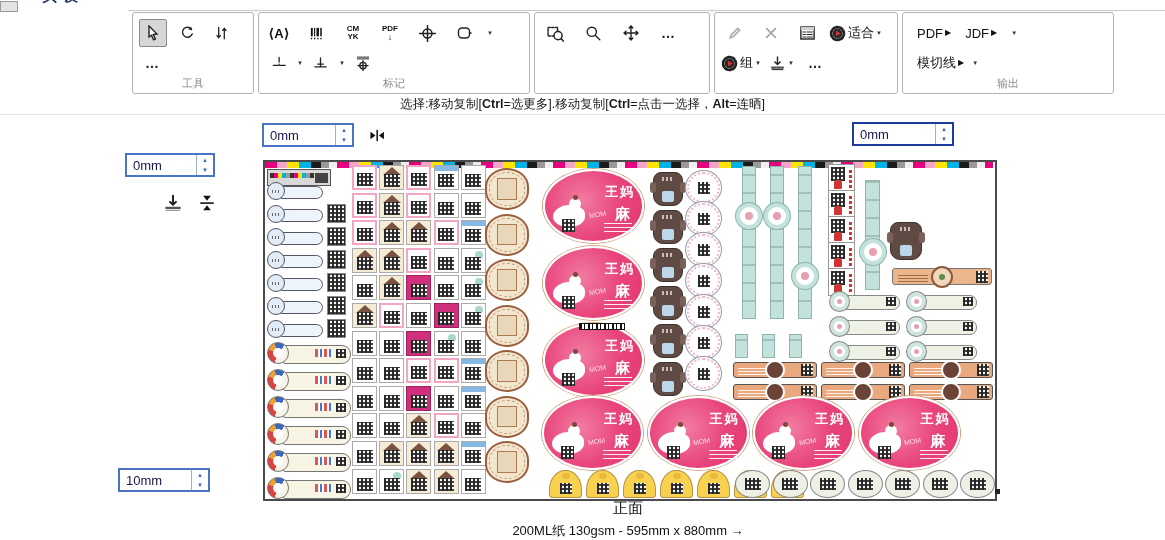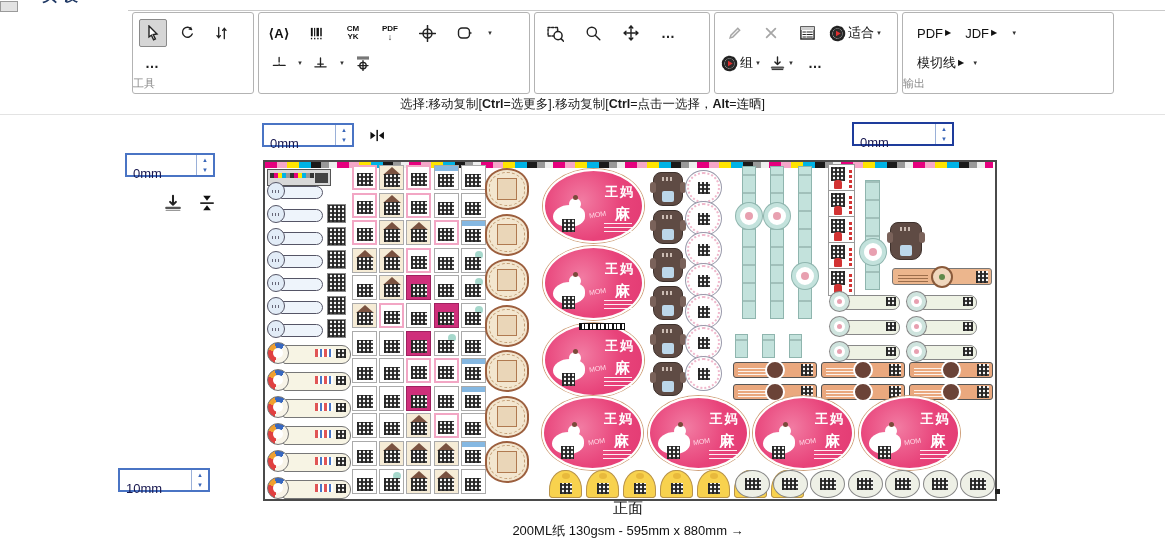--- a/index.html
+++ b/index.html
@@ -9,42 +9,42 @@
   
   #win-btn{left:0;top:1px;width:16px;height:9px;background:#e3e3e3;border:1px solid #9a9a9a;}
   #tab-clip{left:42px;top:0;height:11px;width:90px;overflow:hidden;}
   #tab-clip span{position:relative;top:-13px;font-size:15px;font-weight:bold;color:#1f3864;letter-spacing:6px;}
   #top-line{left:128px;right:0;top:10px;height:1px;background:#c9c9c9;}
   
   .group{position:absolute;top:12px;height:82px;background:#fff;border:1px solid #b3b3b3;border-radius:3px;box-sizing:border-box;}
   .grow{position:absolute;left:6px;right:4px;display:flex;align-items:center;gap:6px;}
   .r1{top:5px;height:30px;}
   .r2{top:37px;height:26px;}
-  .glabel{position:absolute;bottom:2px;left:0;right:0;font-size:11px;color:#8a8a8a;}
+  .glabel{position:absolute;bottom:2px;left:0;right:0;text-align:center;font-size:11px;color:#8a8a8a;}
   .tbtn{min-width:26px;height:26px;display:flex;align-items:center;justify-content:center;border:1px solid transparent;border-radius:2px;}
   .tbtn.sel{background:#d6d6d6;border-color:#8a8a8a;}
   .tbtn.disabled{opacity:.4;}
   .caret{font-size:6px;color:#333;line-height:1;}
   .more-dots{font-size:14px;letter-spacing:2px;color:#222;font-weight:bold;}
   .glyph2{font-size:8px;font-weight:bold;line-height:1;text-align:center;color:#111;}
   .amark-glyph{font-size:13px;font-weight:bold;color:#111;}
   .txtbtn{font-size:13px;color:#111;display:flex;align-items:center;gap:2px;}
   .tri{font-size:8px;color:#111;line-height:1;}
   .combo{width:110px;height:20px;border:1px solid #888;border-radius:2px;
          background:linear-gradient(#f8f8f8,#dcdcdc);display:flex;align-items:center;
          font-size:12px;padding-left:8px;box-sizing:border-box;}
   .combo .caret{margin-left:auto;margin-right:6px;}
   svg.ic{display:block;}
   
   #statusbar{left:0;right:0;top:96px;text-align:center;font-size:12.5px;color:#1a1a1a;}
   #sep1{left:0;right:0;top:114px;height:1px;background:#e3e3e3;}
   
   .spin{position:absolute;display:flex;height:24px;background:#fff;border:2px solid #4a74c4;box-sizing:border-box;}
   .spin.focused{border-color:#1e3c9c;}
-  .spin .val{flex:1;font-size:13px;color:#16164e;padding:3px 0 0 6px;margin-top:8px;}
+  .spin .val{flex:1;font-size:13px;color:#16164e;padding:3px 0 0 6px;}
   .spin .btns{width:16px;border-left:1px solid #9ab0d8;display:flex;flex-direction:column;}
   .spin .btns span{flex:1;display:flex;align-items:center;justify-content:center;font-size:6px;color:#3a66b8;}
   .minibtn{position:absolute;width:26px;height:24px;display:flex;align-items:center;justify-content:center;}
   
   #sheet{position:absolute;left:263px;top:160px;width:730px;height:337px;background:#fff;
          border:2px solid #4a4a4a;overflow:hidden;box-sizing:content-box;}
   #front-label{left:263px;width:730px;top:499px;text-align:center;font-size:15px;color:#111;}
   #sheet-info{left:263px;width:730px;top:522px;text-align:center;font-size:13px;color:#111;}
   #sheet-handle{left:995px;top:489px;width:5px;height:5px;background:#222;}
   .it{position:absolute;box-sizing:border-box;}
@@ -243,20 +243,21 @@
     <div class="tbtn">
         <span>
           <svg class="ic" width="16" height="16" viewBox="0 0 16 16" fill="none" stroke="#222" stroke-width="1.4" stroke-linecap="round">
             <rect x="2" y="1.4" width="12" height="3.2" fill="#777" stroke="none"></rect>
             <circle cx="8" cy="10.6" r="3.2"></circle>
             <path d="M8 5.8 V15.4 M3 10.6 H13"></path>
           </svg>
         </span>
       </div>
   </div>
+  <div class="glabel">标记</div>
 </div>
 
 <div class="group" style="left:534px;width:176px">
   <div class="grow r1" style="gap:10px">
     <div class="tbtn">
         <span>
           <svg class="ic" width="17" height="17" viewBox="0 0 16 16" fill="none" stroke="#222" stroke-width="1.4" stroke-linecap="round">
             <rect x="1" y="2.4" width="9" height="8" stroke-dasharray="2 1.4"></rect>
             <circle cx="10.4" cy="10" r="3.8" fill="#fff"></circle>
             <path d="M13.2 12.8 L15.6 15.2"></path>

